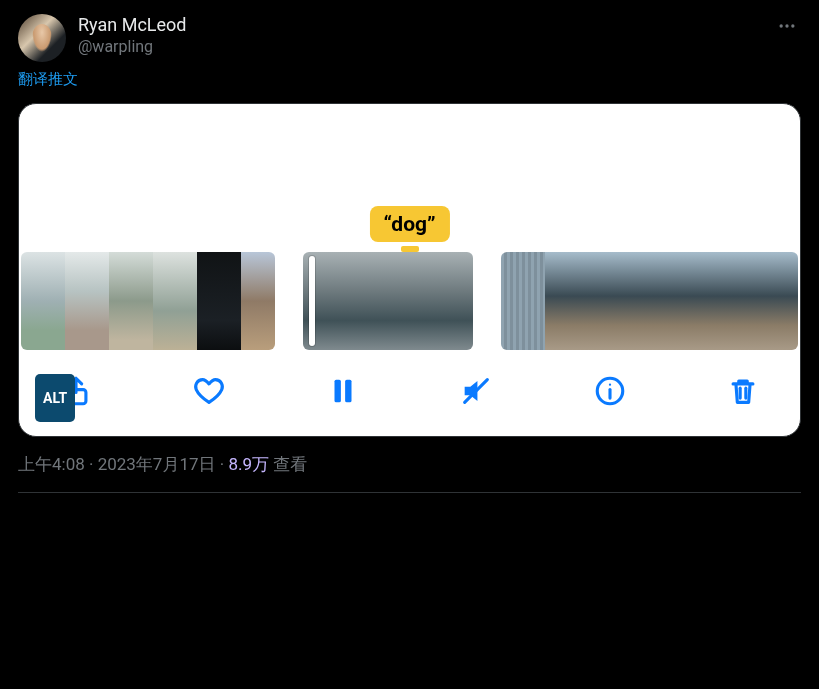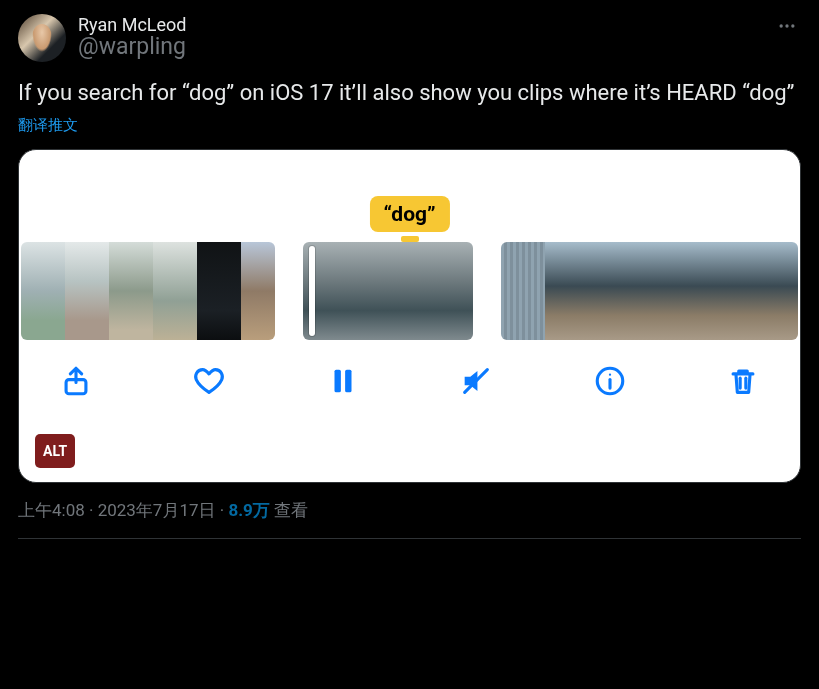--- a/index.html
+++ b/index.html
@@ -39,21 +39,21 @@
   }
   .name-block { flex: 1; }
   .display-name {
     font-weight: 400;
     font-size: 18px;
     color: #e7e9ea;
     line-height: 22px;
   }
   .handle {
     color: #71767b;
-    font-size: 23px;
+    font-size: 16px;
     line-height: 22px;
   }
   .more {
     color: #71767b;
     padding: 2px 4px;
     font-size: 18px;
   }
   .more svg { width: 20px; height: 20px; fill: #71767b; }
 
   .body-text {
@@ -71,21 +71,21 @@
   }
   .media-card {
     margin-top: 14px;
     border-radius: 18px;
     overflow: hidden;
     background: #fff;
     border: 1px solid #2f3336;
     position: relative;
     height: 334px;
   }
-  .media-top { height: 92px; position: relative; }
+  .media-top { height: 148px; position: relative; }
   .tag-pill {
     position: absolute;
     left: 50%;
     transform: translateX(-50%);
     bottom: 10px;
     background: #f7c733;
     color: #000;
     font-weight: 700;
     font-size: 21px;
     padding: 6px 14px;
@@ -147,34 +147,34 @@
   .ctrl {
     width: 38px; height: 38px;
     display:flex; align-items:center; justify-content:center;
     color:#0a7aff;
   }
   .ctrl svg{ width: 34px; height: 34px; stroke:#0a7aff; fill:none; stroke-width:2.2; stroke-linecap:round; stroke-linejoin:round;}
   .ctrl.pause svg rect{fill:#0a7aff; stroke:none;}
   .alt-badge{
     position:absolute;
     left:16px; bottom:14px;
-    background:#7f1d1d;
+    background:#0c4a6e;
     color:#fff;
     font-weight:700;
     font-size:14px;
-    padding:9px 8px;
+    padding:16px 8px;
     border-radius:5px;
   }
 
   .meta {
     margin-top: 16px;
     color:#71767b;
     font-size:17px;
   }
-  .meta .views-num{ color:#0369a1; font-weight:700;}
+  .meta .views-num{ color:#c4b5fd; font-weight:400;}
   .divider{
     border-top:1px solid #2f3336;
     margin-top:16px;
   }
   .stats {
     display:flex;
     gap: 22px;
     padding-top:16px;
     font-size:16px;
     color:#71767b;
@@ -193,21 +193,20 @@
     </div>
     <div class="more">
       <svg viewBox="0 0 24 24">
           <circle cx="5" cy="12" r="2"></circle>
           <circle cx="12" cy="12" r="2"></circle>
           <circle cx="19" cy="12" r="2"></circle>
         </svg>
     </div>
   </div>
 
-  <div class="body-text">If you search for “dog” on iOS 17 it’ll also show you clips where it’s HEARD “dog”</div>
   <a class="translate">翻译推文</a>
 
   <div class="media-card">
     <div class="media-top">
       <div class="tag-pill">“dog”</div>
       <div class="tick"></div>
     </div>
     <div class="timeline">
       <div class="clip-group g1">
         <div class="thumb"></div>

